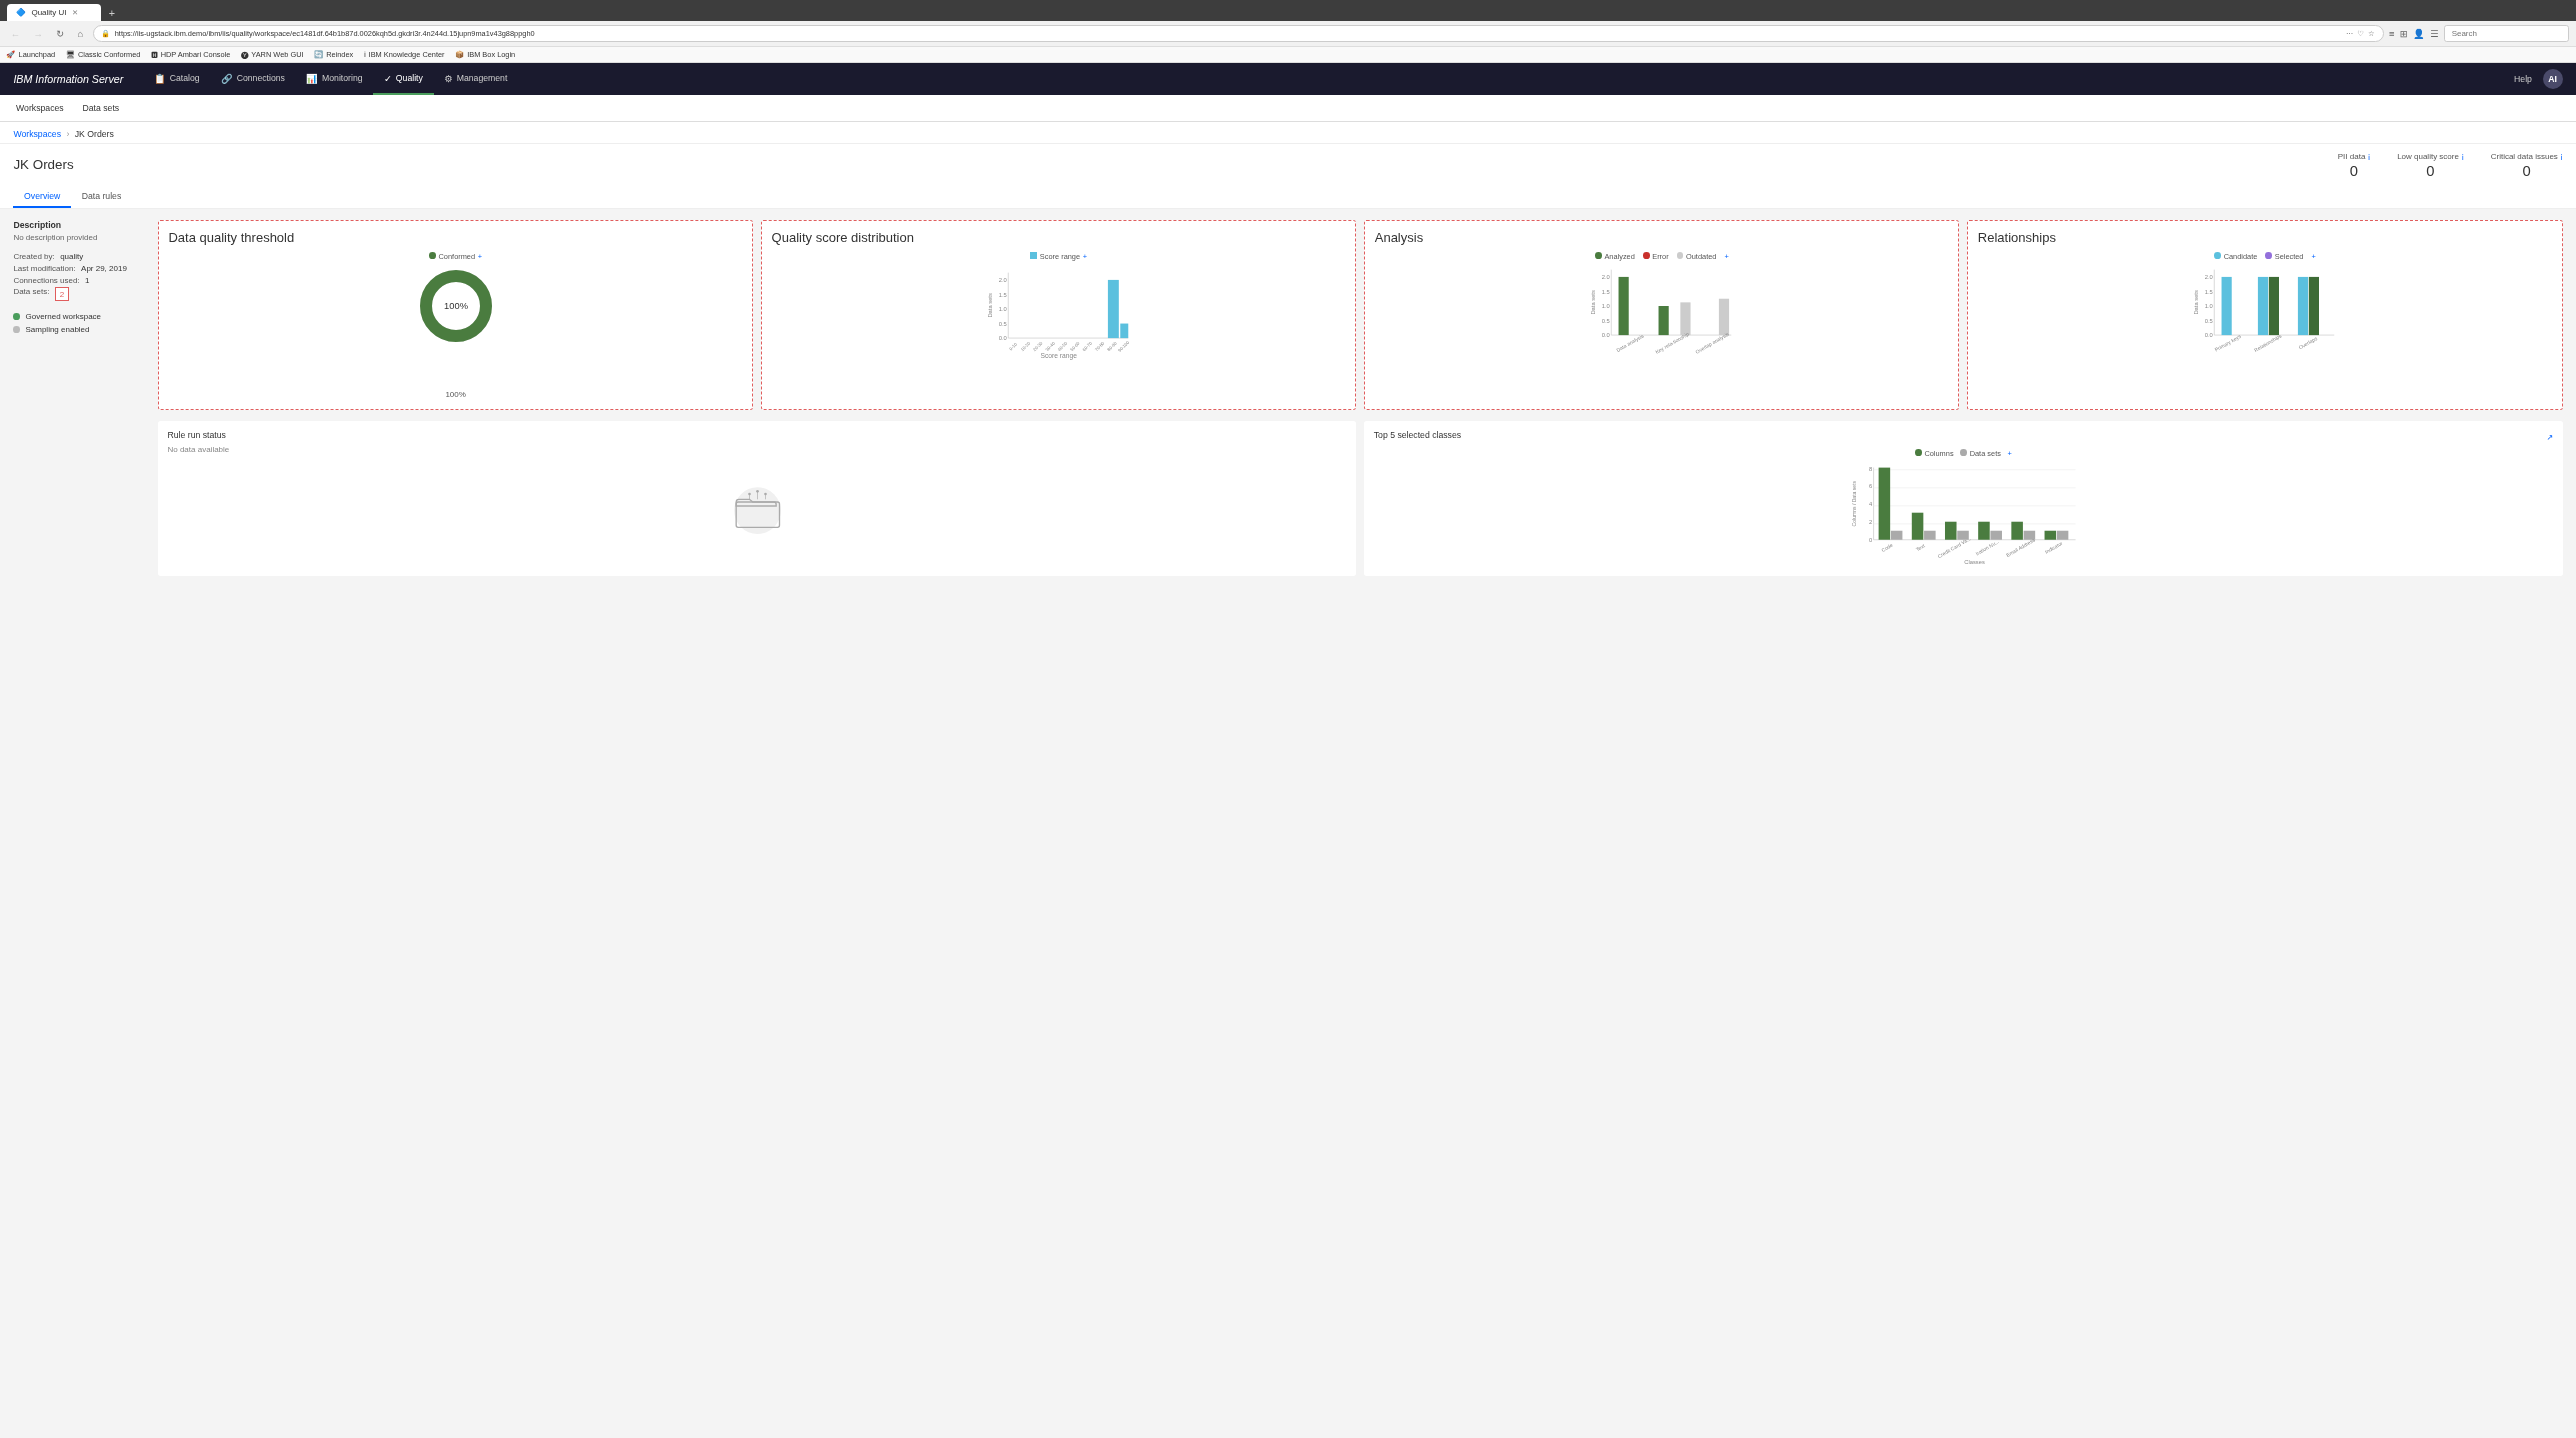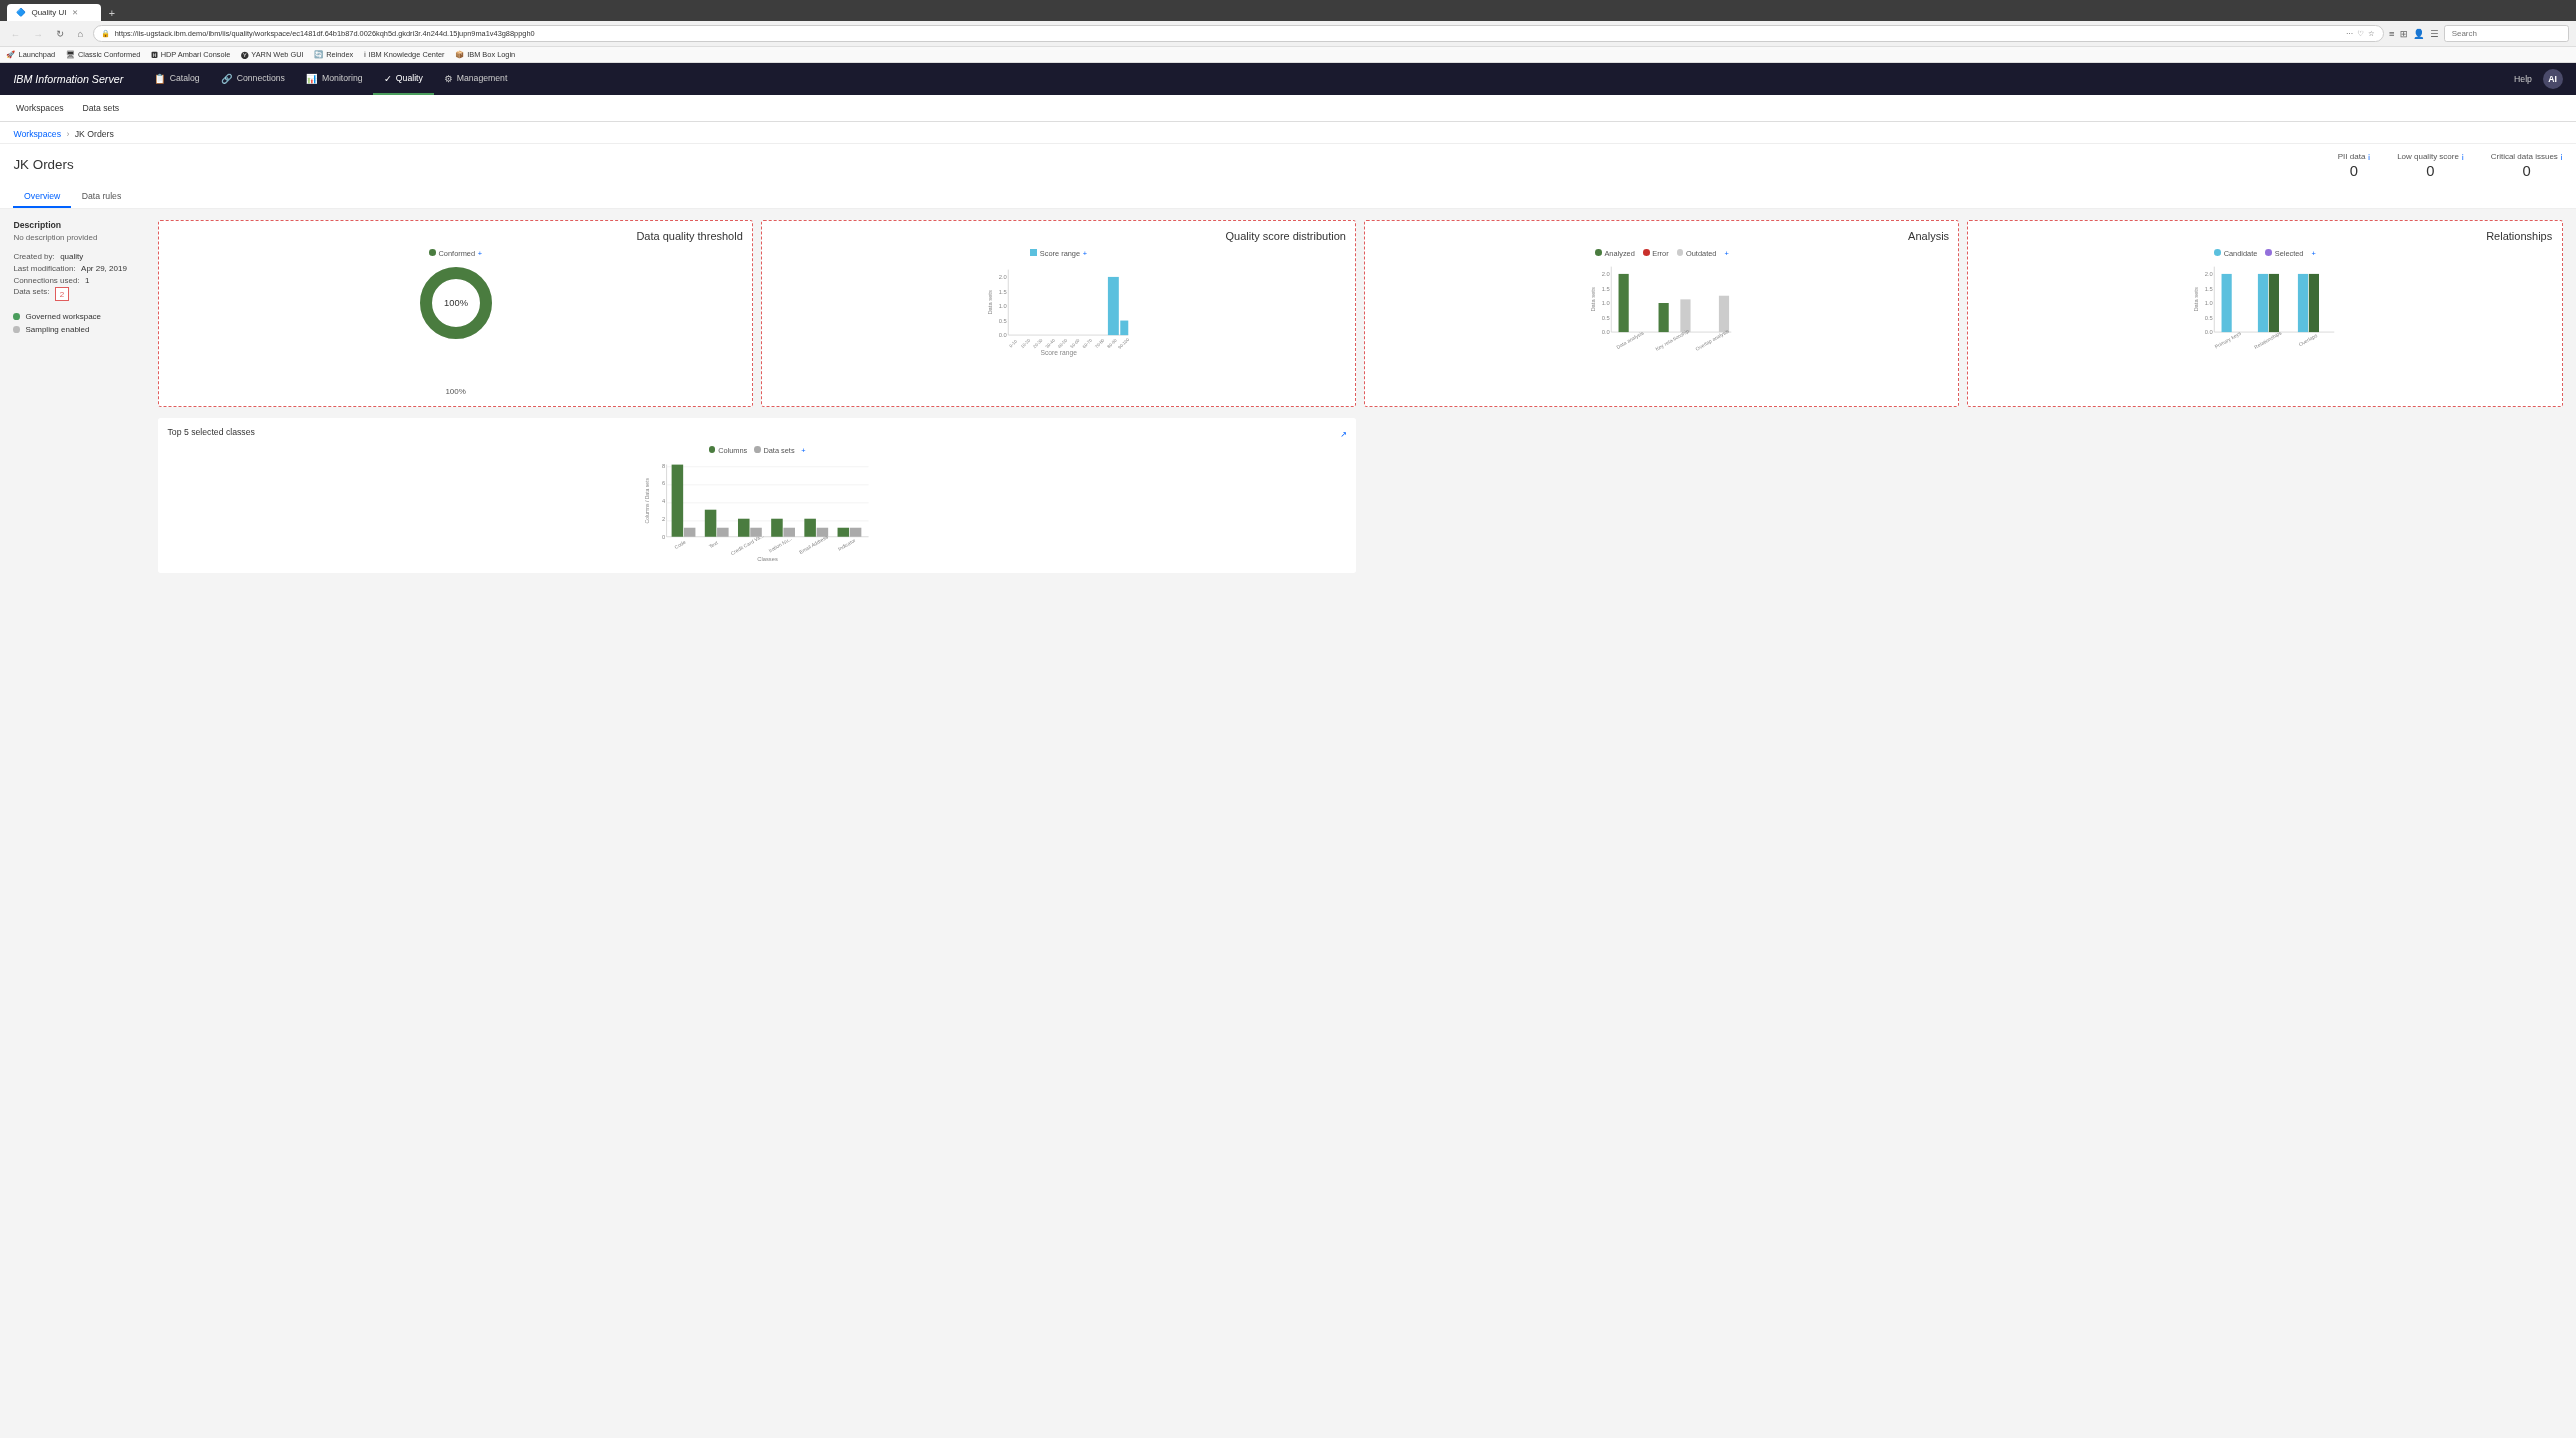--- a/index.html
+++ b/index.html
@@ -79,21 +79,21 @@
     .data-sets-box { border: 0.7px solid #e05c5c; background: #fff; padding: 1.3px 4px; color: #e05c5c; font-size: 8px; }
 
     .indicator-row { display: flex; align-items: center; gap: 5.4px; margin-bottom: 4px; font-size: 8px; color: #333; }
     .dot { width: 6.7px; height: 6.7px; border-radius: 50%; flex-shrink: 0; }
     .dot-green { background: #4a9d5c; }
     .dot-gray { background: #bbb; }
 
     
     .cards-row { display: grid; grid-template-columns: repeat(4, 1fr); gap: 8px; margin-bottom: 10.7px; }
     .card { background: #fff; border: 1.3px dashed #e05c5c; border-radius: 2.7px; padding: 9.4px; }
-    .card-title { font-size: 11px; color: #333; text-align: right; margin-bottom: 6.7px; }
+    .card-title { font-size: 13px; color: #333; text-align: left; margin-bottom: 6.7px; }
     .card-legend { display: flex; justify-content: center; gap: 8px; font-size: 7.4px; color: #555; margin-bottom: 5.4px; flex-wrap: wrap; }
     .legend-item { display: flex; align-items: flex-start; gap: 2.7px; }
     .legend-dot { width: 6.7px; height: 6.7px; border-radius: 50%; }
     .legend-square { width: 6.7px; height: 6.7px; }
     .legend-cyan { background: #5bc0de; }
 
     
     .donut-container { display: flex; flex-direction: column; align-items: center; gap: 40px; }
     .donut-label { font-size: 8px; color: #555; margin-top: 4px; }
 
@@ -444,20 +444,39 @@
             <text x="50" y="108" text-anchor="middle" font-size="7" fill="#888" transform="rotate(-30 50 108)">Primary keys</text>
             <text x="105" y="108" text-anchor="middle" font-size="7" fill="#888" transform="rotate(-30 105 108)">Relationships</text>
             <text x="160" y="108" text-anchor="middle" font-size="7" fill="#888" transform="rotate(-30 160 108)">Overlaps</text>
           </svg>
         </div>
 
       </div>
 
       <div class="bottom-row">
 
+        <div class="bottom-card">
+          <div class="bottom-card-title">Rule run status</div>
+          <div class="no-data">No data available</div>
+          <div class="empty-icon">
+            <svg width="67" height="60" viewBox="0 0 100 90">
+              <circle cx="50" cy="55" r="35" fill="#f0f0f0"></circle>
+
+              <rect x="18" y="42" width="65" height="38" rx="3" ry="3" fill="none" stroke="#aaa" stroke-width="2"></rect>
+              <path d="M18 48 L18 42 Q18 38 22 38 L38 38 L43 42 L75 42 Q78 42 78 46 L78 48 Z" fill="none" stroke="#aaa" stroke-width="2"></path>
+
+              <circle cx="38" cy="30" r="2" fill="#aaa"></circle>
+              <circle cx="50" cy="26" r="2" fill="#aaa"></circle>
+              <circle cx="62" cy="30" r="2" fill="#aaa"></circle>
+              <line x1="38" y1="30" x2="38" y2="38" stroke="#aaa" stroke-width="1"></line>
+              <line x1="50" y1="26" x2="50" y2="38" stroke="#aaa" stroke-width="1"></line>
+              <line x1="62" y1="30" x2="62" y2="38" stroke="#aaa" stroke-width="1"></line>
+            </svg>
+          </div>
+        </div>
 
         <div class="bottom-card">
           <div class="top5-header">
             <div class="bottom-card-title">Top 5 selected classes</div>
             <span class="external-link">↗</span>
           </div>
           <div class="card-legend top5-legend">
             <div class="legend-item">
               <span class="legend-dot" style="background:#4a7c3f;"></span>
               <span>Columns</span>

